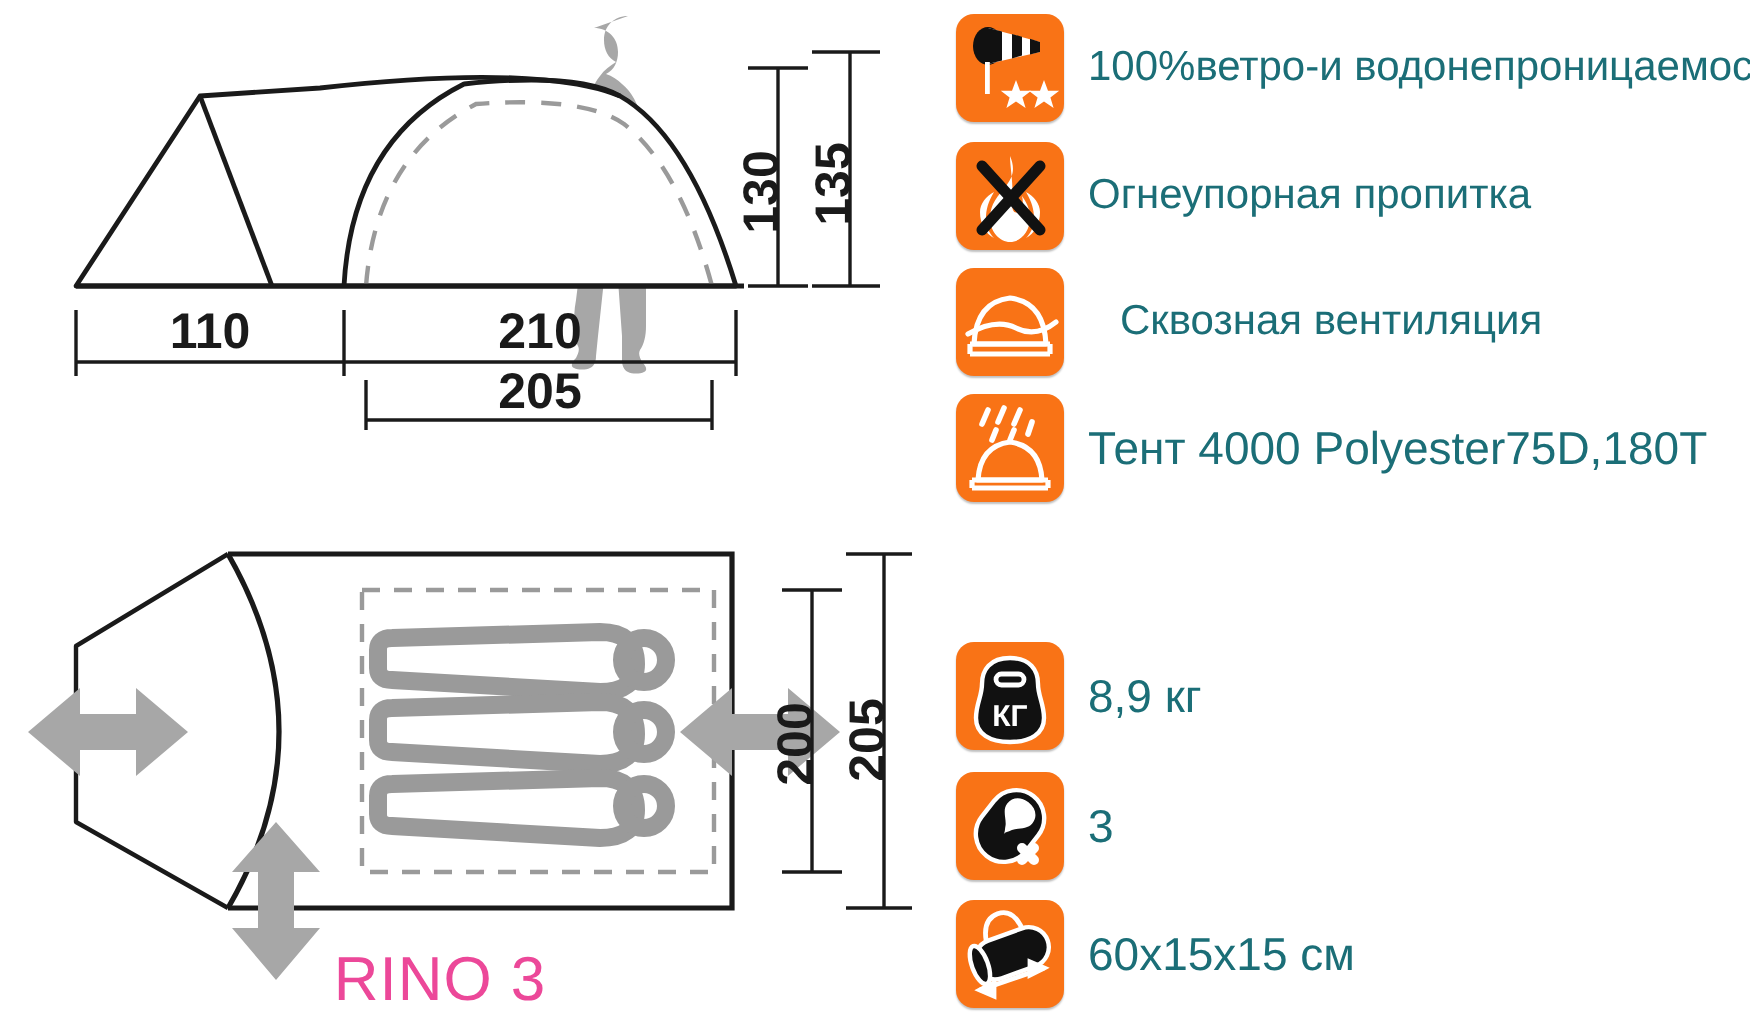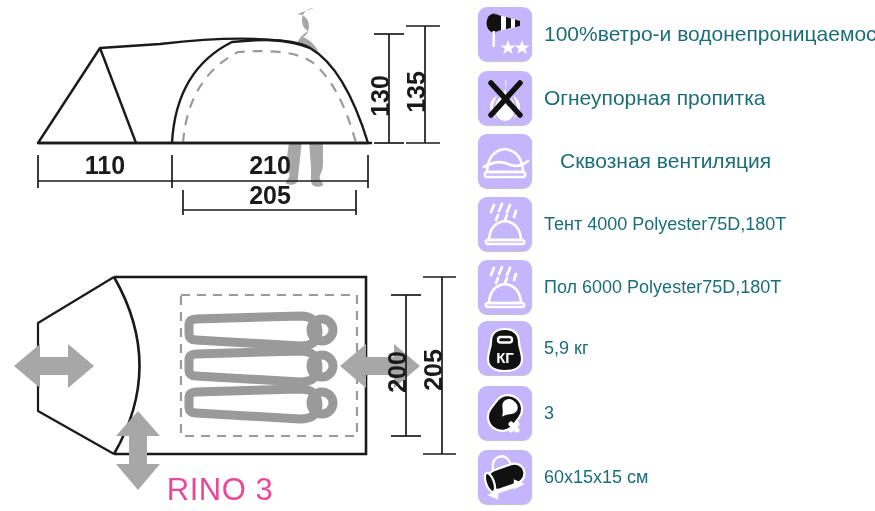--- a/index.html
+++ b/index.html
@@ -57,39 +57,39 @@
     position: absolute;
     left: 8px;
     display: flex;
     align-items: center;
     height: 56px;
   }
   .feature-icon {
     width: 54px;
     height: 54px;
     border-radius: 9px;
-    background: #c4b5fd;
+    background: #f97316;
     flex: 0 0 auto;
     position: relative;
     box-shadow: 0 1px 1px rgba(0,0,0,0.25);
   }
   .feature-icon svg {
     display: block;
     width: 54px;
     height: 54px;
   }
   .feature-label {
     margin-left: 12px;
     color: #1b6e77;
     font-size: 21px;
     white-space: nowrap;
     font-family: "Liberation Sans", sans-serif;
   }
   .feature-label.big {
-    font-size: 18px;
+    font-size: 23px;
   }
 </style>
 </head>
 <body>
 
 <div id="root">
 
   <div id="diagrams">
 
     <svg width="470" height="230" viewBox="0 0 470 230">
@@ -281,53 +281,31 @@
             <line x1="8" y1="43" x2="46" y2="43"></line>
             <line x1="8" y1="47" x2="46" y2="47"></line>
             <line x1="8" y1="43" x2="8" y2="47"></line>
             <line x1="46" y1="43" x2="46" y2="47"></line>
           </g>
         </svg>
       </div>
       <div class="feature-label big">Тент  4000  Polyester75D,180T</div>
     </div>
 
-    <div class="feature-row" style="top:259px;">
-      <div class="feature-icon">
-        <svg viewBox="0 0 54 54">
-          <g stroke="#ffffff" stroke-width="2.8" stroke-linecap="round" fill="none">
-            <line x1="16" y1="8" x2="13" y2="15"></line>
-            <line x1="24" y1="7" x2="21" y2="14"></line>
-            <line x1="32" y1="8" x2="29" y2="15"></line>
-            <line x1="20" y1="18" x2="18" y2="23"></line>
-            <line x1="29" y1="18" x2="27" y2="23"></line>
-            <line x1="38" y1="14" x2="36" y2="20"></line>
-          </g>
-          <g fill="none" stroke="#ffffff" stroke-width="2.6" stroke-linejoin="round">
-            <path d="M11 43 Q12 26 27 24 Q42 26 43 43 Z"></path>
-            <line x1="8" y1="43" x2="46" y2="43"></line>
-            <line x1="8" y1="47" x2="46" y2="47"></line>
-            <line x1="8" y1="43" x2="8" y2="47"></line>
-            <line x1="46" y1="43" x2="46" y2="47"></line>
-          </g>
-        </svg>
-      </div>
-      <div class="feature-label big">Пол  6000  Polyester75D,180T</div>
-    </div>
 
     <div class="feature-row" style="top:320px;">
       <div class="feature-icon">
         <svg viewBox="0 0 54 54">
           <path d="M27 8 c-10 0 -14 6 -14 13 c0 6 -3 10 -3 17 c0 8 7 12 17 12
                    c10 0 17 -4 17 -12 c0 -7 -3 -11 -3 -17 c0 -7 -4 -13 -14 -13 z" fill="#111111" stroke="#ffffff" stroke-width="2.2"></path>
           <rect x="20" y="16" width="14" height="5.5" rx="2.7" fill="none" stroke="#ffffff" stroke-width="2.4"></rect>
           <text x="27" y="42" text-anchor="middle" font-family="Liberation Sans, sans-serif" font-size="15" font-weight="bold" fill="#ffffff">КГ</text>
         </svg>
       </div>
-      <div class="feature-label big">5,9 кг</div>
+      <div class="feature-label big">8,9 кг</div>
     </div>
 
     <div class="feature-row" style="top:385px;">
       <div class="feature-icon">
         <svg viewBox="0 0 54 54">
           <g transform="rotate(38 27 27)">
             <rect x="13" y="8" width="28" height="38" rx="14" fill="#111111" stroke="#ffffff" stroke-width="2.2"></rect>
             <path d="M27 12 c-5 0 -8 3 -8 7 c0 4 4 6 6 9 c1 2 2 3 2 4
                      c0 -1 1 -2 2 -4 c2 -3 6 -5 6 -9 c0 -4 -3 -7 -8 -7 z" fill="#ffffff"></path>
           </g>

